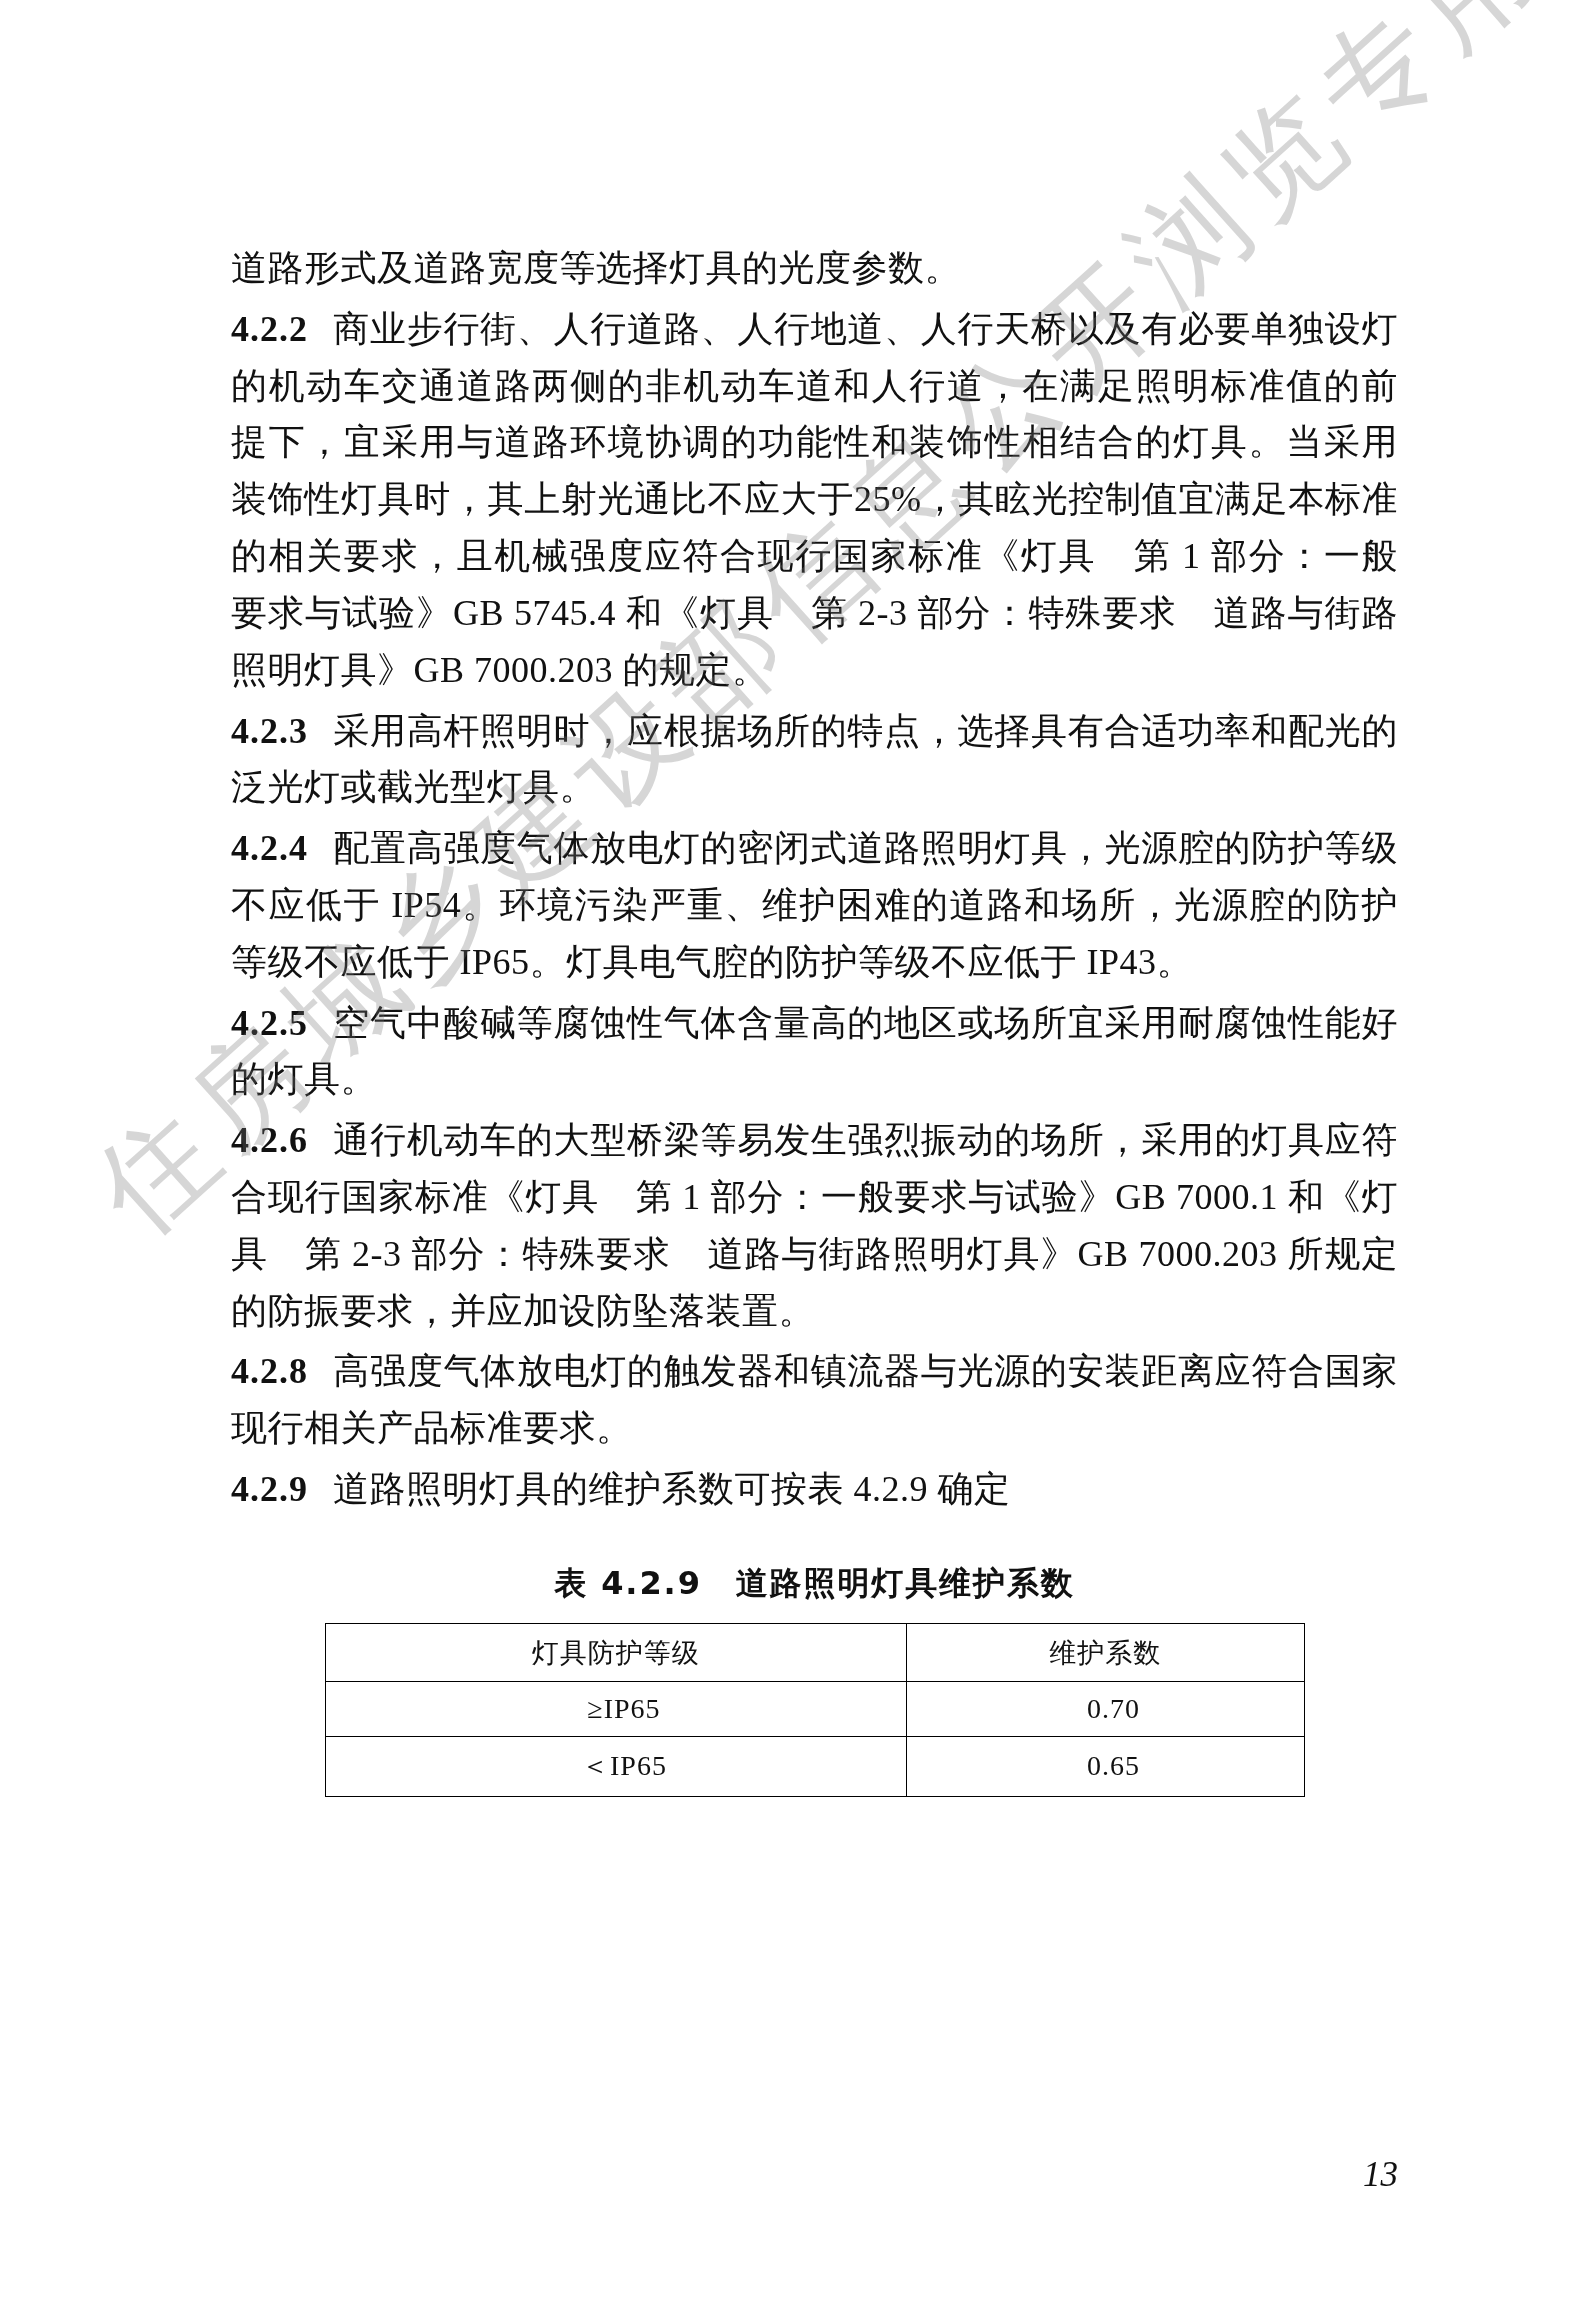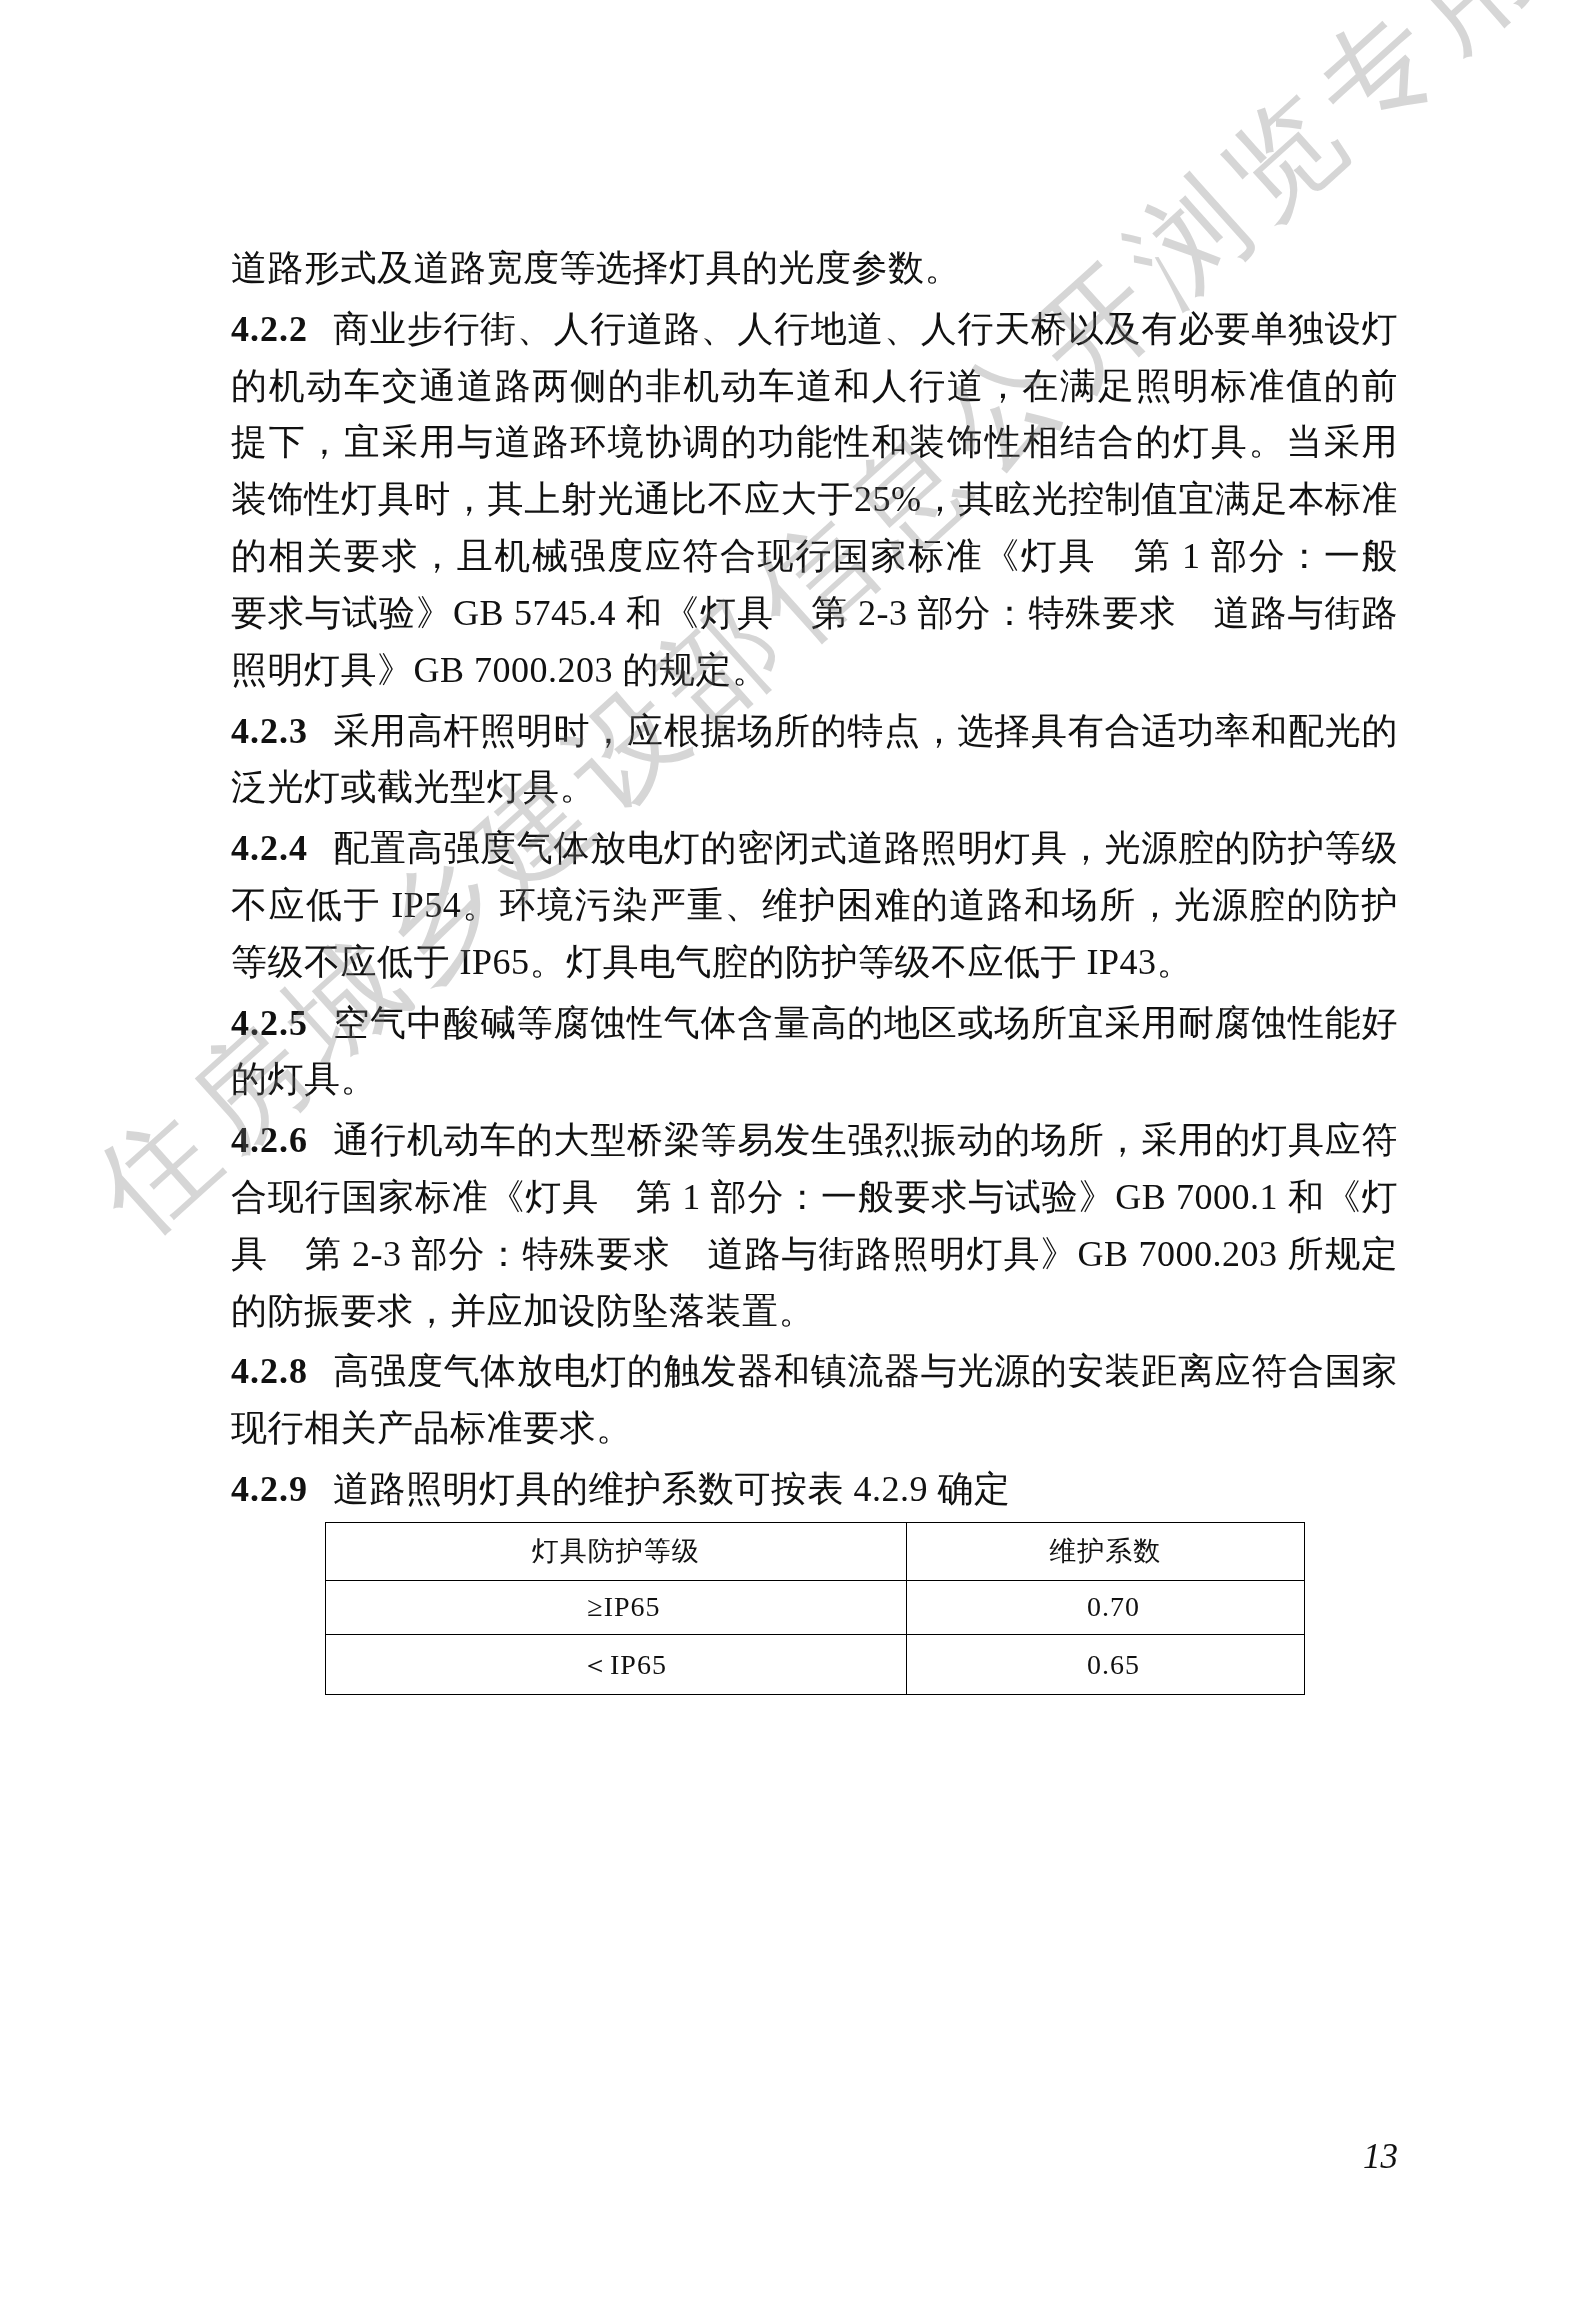--- a/index.html
+++ b/index.html
@@ -96,21 +96,21 @@
     letter-spacing: 1px;
   }
   table.maint td.val {
     font-family: "Liberation Serif", serif;
     letter-spacing: 1px;
     padding-left: 20px;
   }
   .pagenum {
     position: absolute;
     right: 192px;
-    bottom: 125px;
+    bottom: 107px;
     font-style: italic;
     font-size: 35px;
     font-family: "Liberation Serif", serif;
     z-index: 3;
   }
 </style>
 </head>
 <body>
 
 <div class="page">
@@ -147,20 +147,21 @@
 
 
     <p class="para">
       <span class="num">4.2.8</span><span class="gap"></span><span>高强度气体放电灯的触发器和镇流器与光源的安装距离应符合国家现行相关产品标准要求。</span>
     </p>
 
     <p class="para">
       <span class="num">4.2.9</span><span class="gap"></span><span>道路照明灯具的维护系数可按表 4.2.9 确定</span>
     </p>
 
+    <div class="table-title">表 4.2.9　道路照明灯具维护系数</div>
 
     <table class="maint">
       <thead>
         <tr>
           <th>灯具防护等级</th>
           <th>维护系数</th>
         </tr>
       </thead>
       <tbody>
         <tr>

